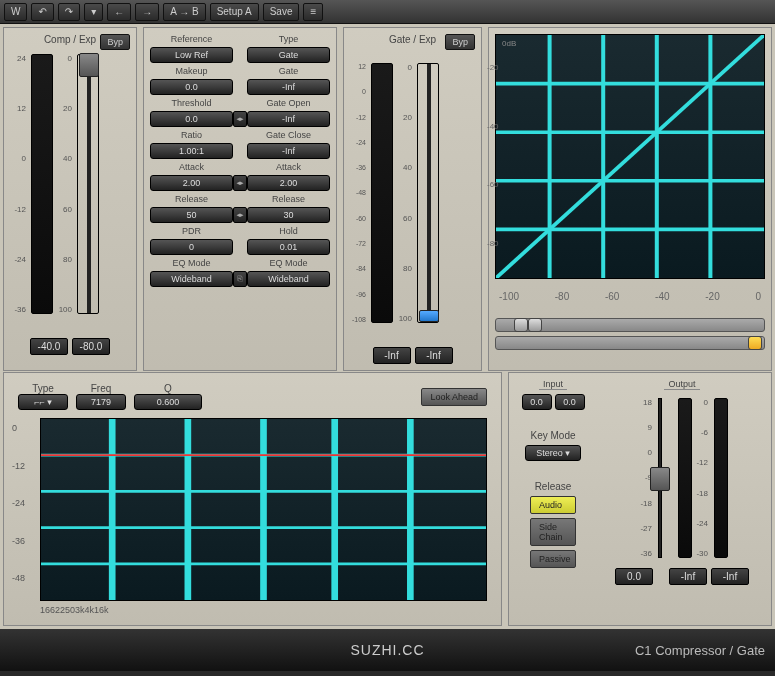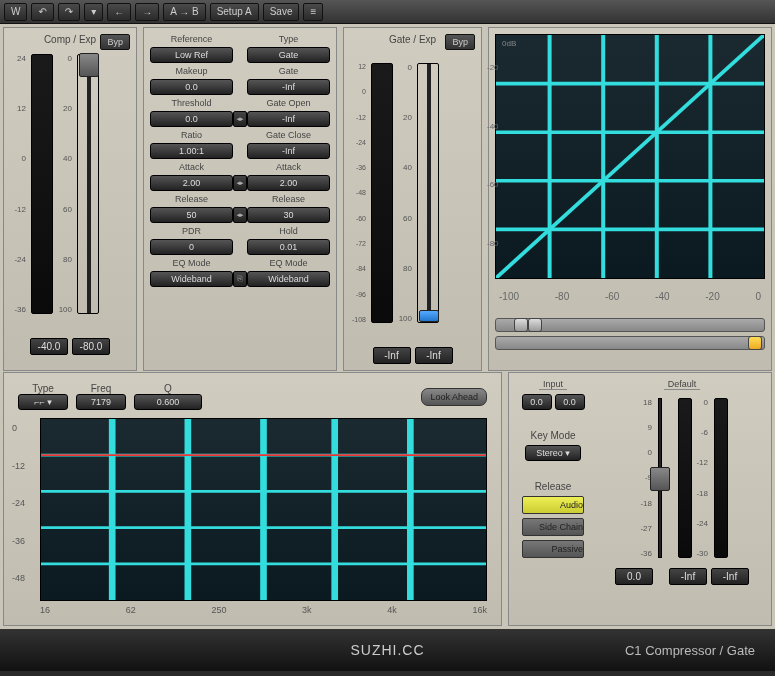--- a/index.html
+++ b/index.html
@@ -18,30 +18,30 @@
 .val-box{background:linear-gradient(#444,#222);border:1px solid #000;color:#ddd;font-size:10px;padding:2px 4px;border-radius:2px;text-align:center;min-width:38px}
 .param-grid{display:grid;grid-template-columns:1fr 14px 1fr;gap:3px 0;font-size:9px}
 .plabel{color:#444;text-align:center;font-size:9px}
 .pval{background:linear-gradient(#555,#222);border:1px solid #000;color:#ddd;font-size:9px;padding:2px;border-radius:3px;text-align:center;cursor:pointer}
 .link-btn{background:linear-gradient(#444,#222);border:1px solid #000;border-radius:2px;width:14px;height:16px;font-size:7px;color:#aaa;display:flex;align-items:center;justify-content:center;cursor:pointer}
 .graph{background:linear-gradient(#1a2a30,#0a1a20);border:1px solid #000;position:relative}
 .graph-lbl{position:absolute;font-size:8px;color:#888}
 .bottom{display:grid;grid-template-columns:1fr 270px;height:260px;background:#c9c5b8}
 .eq-controls{display:flex;gap:8px;padding:4px 8px;align-items:center}
 .eq-lbl{font-size:10px;color:#444}
-.look-ahead{background:linear-gradient(#888,#555);border:1px solid #333;color:#222;font-size:9px;padding:3px 8px;border-radius:7px;cursor:pointer;margin-left:auto}
+.look-ahead{background:linear-gradient(#888,#555);border:1px solid #333;color:#222;font-size:9px;padding:3px 8px;border-radius:2px;cursor:pointer;margin-left:auto}
 .io-sec{display:flex;flex-direction:column;align-items:center;gap:4px}
 .mini-title{font-size:9px;color:#444;border-bottom:1px solid #888;padding:0 4px}
-.mon-btn{background:linear-gradient(#777,#555);border:1px solid #333;color:#222;font-size:9px;padding:3px 0;border-radius:2px;cursor:pointer;width:62px;text-align:right}
+.mon-btn{background:linear-gradient(#777,#555);border:1px solid #333;color:#222;font-size:9px;padding:3px 8px;border-radius:2px;cursor:pointer;width:46px;text-align:left}
 .mon-btn.active{background:linear-gradient(#ee5,#cc3)}
 .fader-track{width:4px;height:160px;background:#222;border:1px solid #000;position:relative}
 .fader-thumb{width:20px;height:24px;background:linear-gradient(#888,#555);border:1px solid #222;position:absolute;left:-9px;top:68px;border-radius:2px}
 .out-meter{width:14px;height:160px;background:linear-gradient(#1a1a1a,#0a0a0a);border:1px solid #000;border-radius:2px}
 .footer{height:42px;background:linear-gradient(#333,#111);display:flex;align-items:center;justify-content:center;color:#ccc;font-size:14px;position:relative}
-.footer-right{position:absolute;right:20px;font-size:13px;color:#bbb}
+.footer-right{position:absolute;right:10px;font-size:13px;color:#bbb}
 .diag{position:absolute;left:0;top:0;width:100%;height:100%}
 .diag line{stroke:#3dd;stroke-width:1.5}
 .grid-line{stroke:#2a4a50;stroke-width:0.5}
 .slider-h{width:100%;height:14px;background:linear-gradient(#aaa,#888);border:1px solid #555;border-radius:3px;position:relative;margin-top:4px}
 .slider-h-thumb{width:14px;height:14px;background:linear-gradient(#ddd,#999);border:1px solid #444;border-radius:3px;position:absolute;top:-1px}
 </style>
 </head>
 <body>
 <div class="plugin">
 
@@ -246,21 +246,21 @@
             <line class="grid-line" x1="50" y1="0" x2="50" y2="100"></line>
             <line class="grid-line" x1="66" y1="0" x2="66" y2="100"></line>
             <line class="grid-line" x1="83" y1="0" x2="83" y2="100"></line>
         <line class="grid-line" x1="0" y1="20" x2="100" y2="20"></line>
             <line class="grid-line" x1="0" y1="40" x2="100" y2="40"></line>
             <line class="grid-line" x1="0" y1="60" x2="100" y2="60"></line>
             <line class="grid-line" x1="0" y1="80" x2="100" y2="80"></line>
         <line x1="0" y1="20" x2="100" y2="20" style="stroke:#e33;stroke-width:1"></line>
       </svg>
     </div>
-    <div style="display:flex;justify-content:space-between;font-size:9px;color:#555;padding:0 8px 4px 30px" id="eq-x">
+    <div style="display:flex;font-size:9px;color:#555;padding:0 8px 4px 30px" id="eq-x">
           <span>16</span>
           <span>62</span>
           <span>250</span>
           <span>3k</span>
           <span>4k</span>
           <span>16k</span>
         </div>
     <div style="position:absolute;left:8px;top:50px;height:160px;display:flex;flex-direction:column;justify-content:space-between;font-size:9px;color:#555" id="eq-y">
           <span>0</span>
           <span>-12</span>
@@ -281,21 +281,21 @@
         <div style="height:12px"></div>
         <div class="eq-lbl">Key Mode</div>
         <div class="pval" style="width:56px"><span>Stereo</span> ▾</div>
         <div style="height:12px"></div>
         <div class="eq-lbl">Release</div>
         <div class="mon-btn active">Audio</div>
         <div class="mon-btn">Side Chain</div>
         <div class="mon-btn">Passive</div>
       </div>
       <div class="io-sec" style="flex:1">
-        <div class="mini-title">Default</div>
+        <div class="mini-title">Output</div>
         <div style="display:flex;gap:4px;align-items:flex-start;margin-top:4px">
           <div class="scale" id="out-scale1" style="height:160px">
                 <span>18</span>
                 <span>9</span>
                 <span>0</span>
                 <span>-9</span>
                 <span>-18</span>
                 <span>-27</span>
                 <span>-36</span>
               </div>

